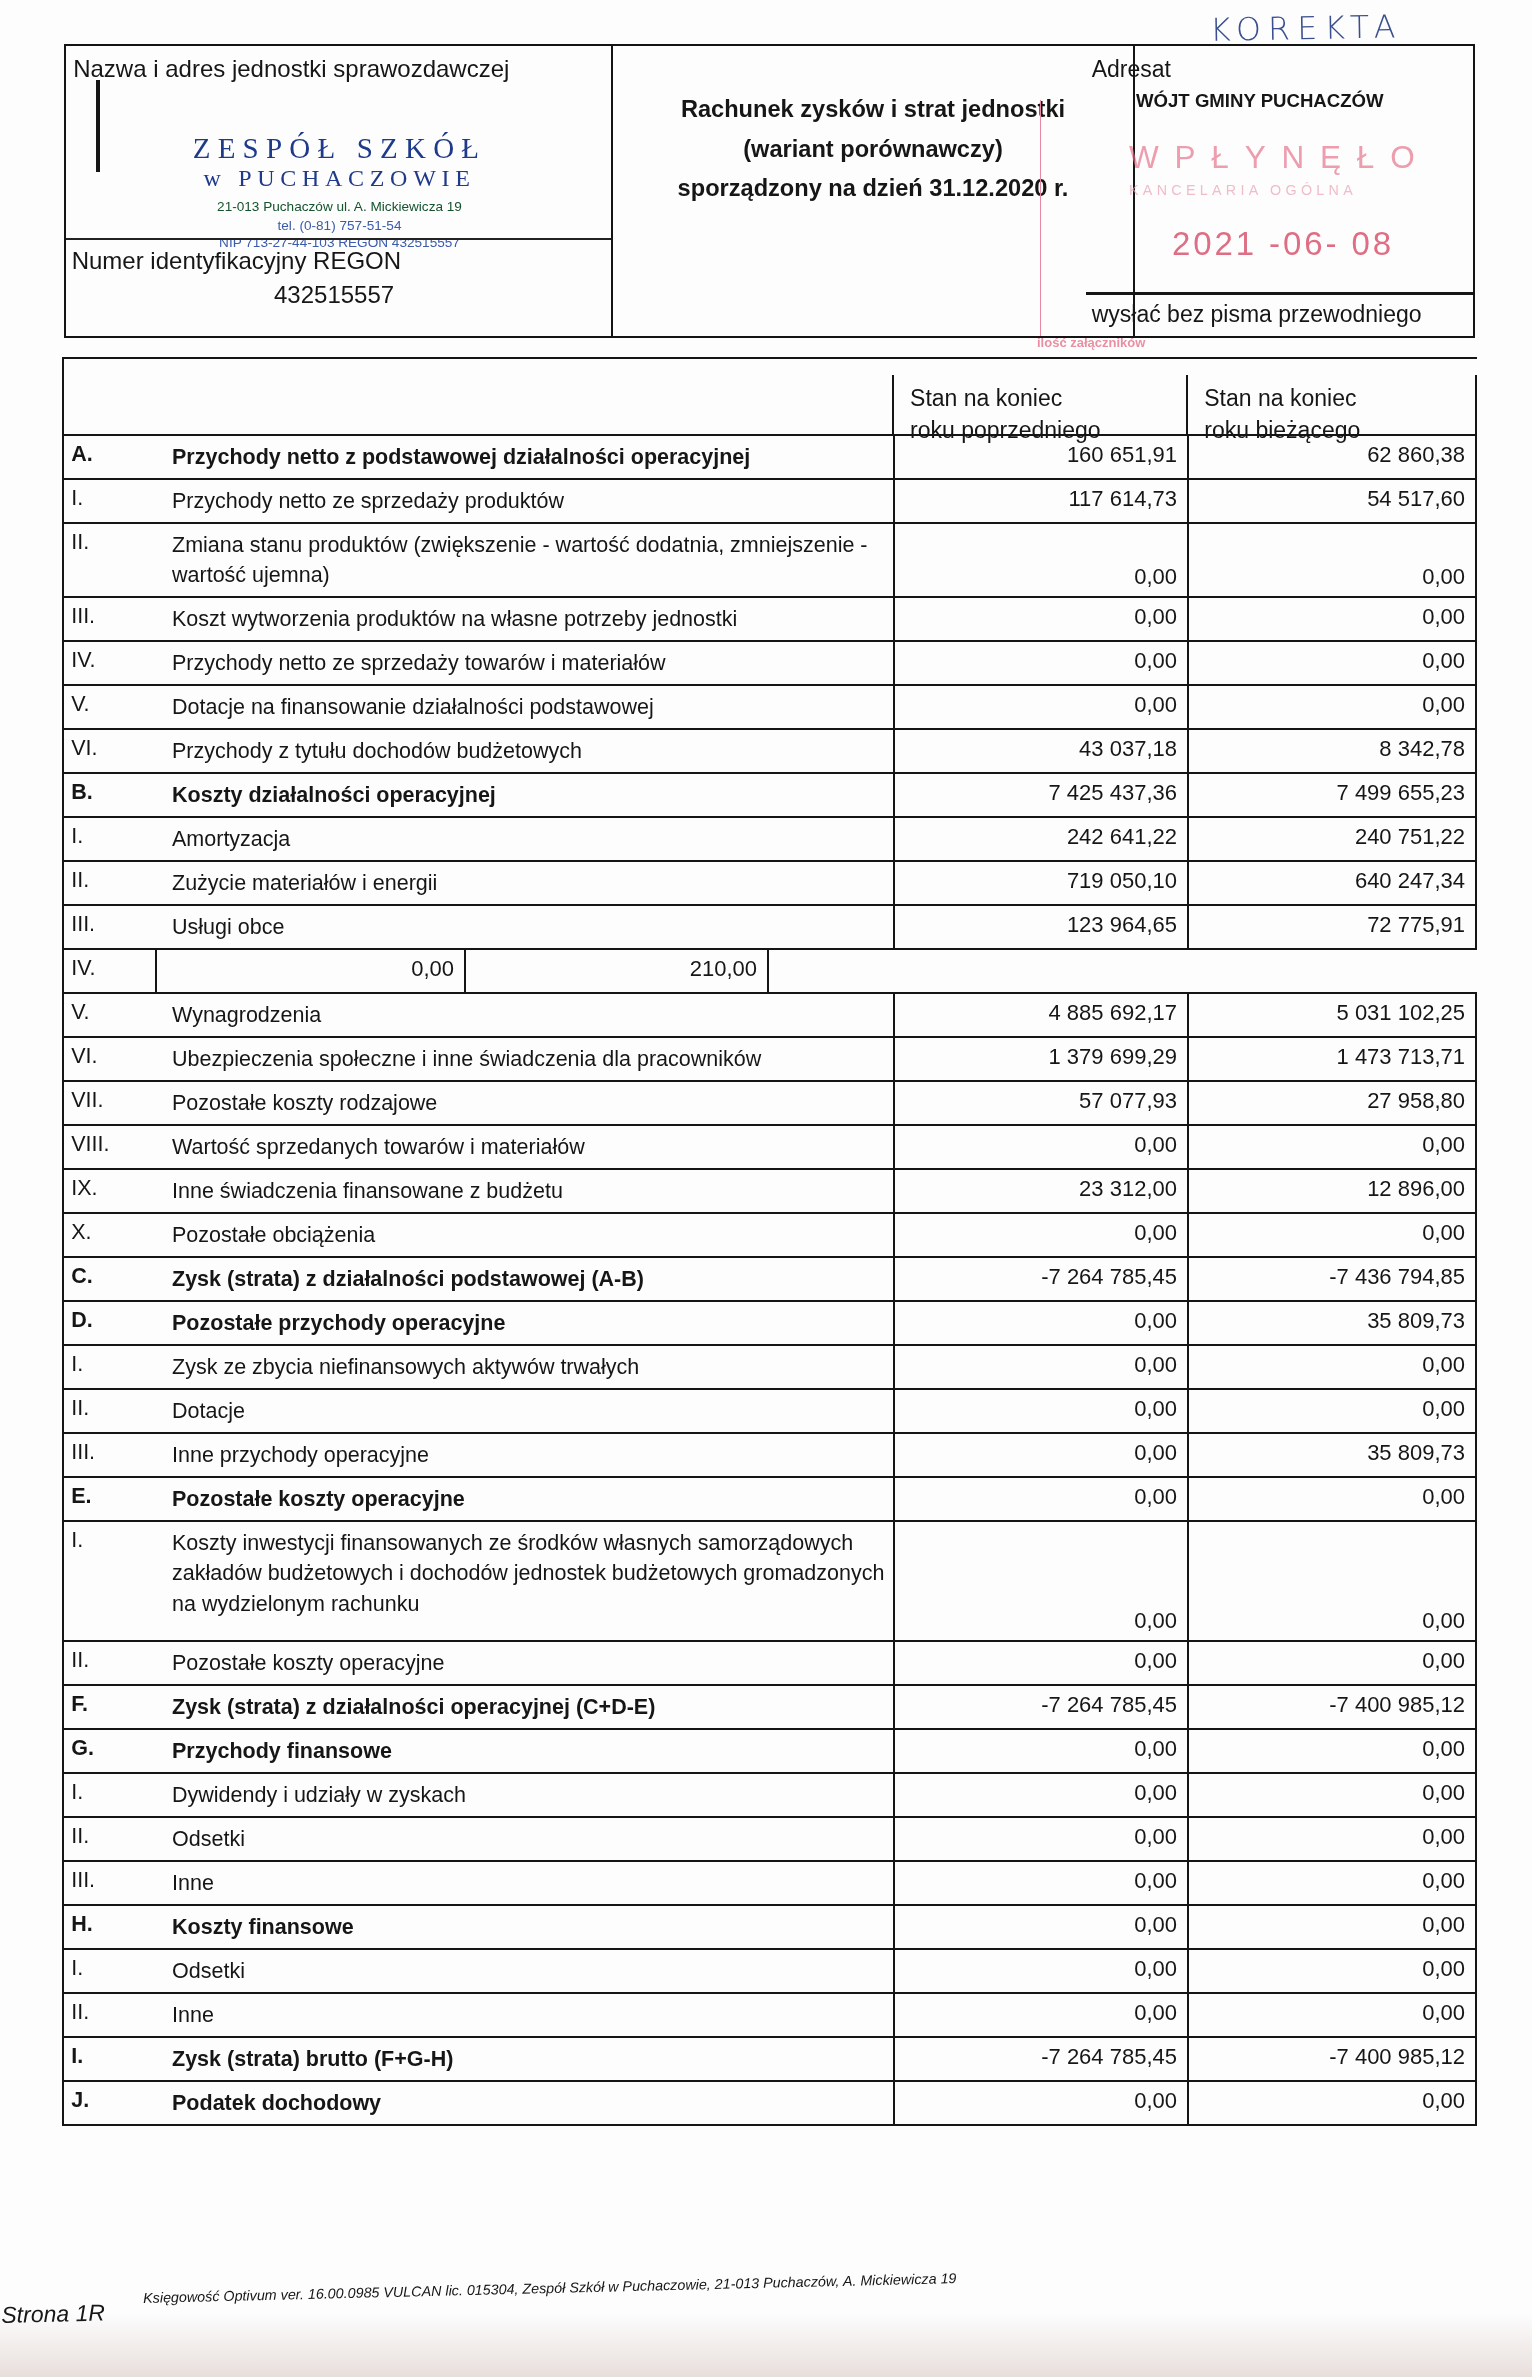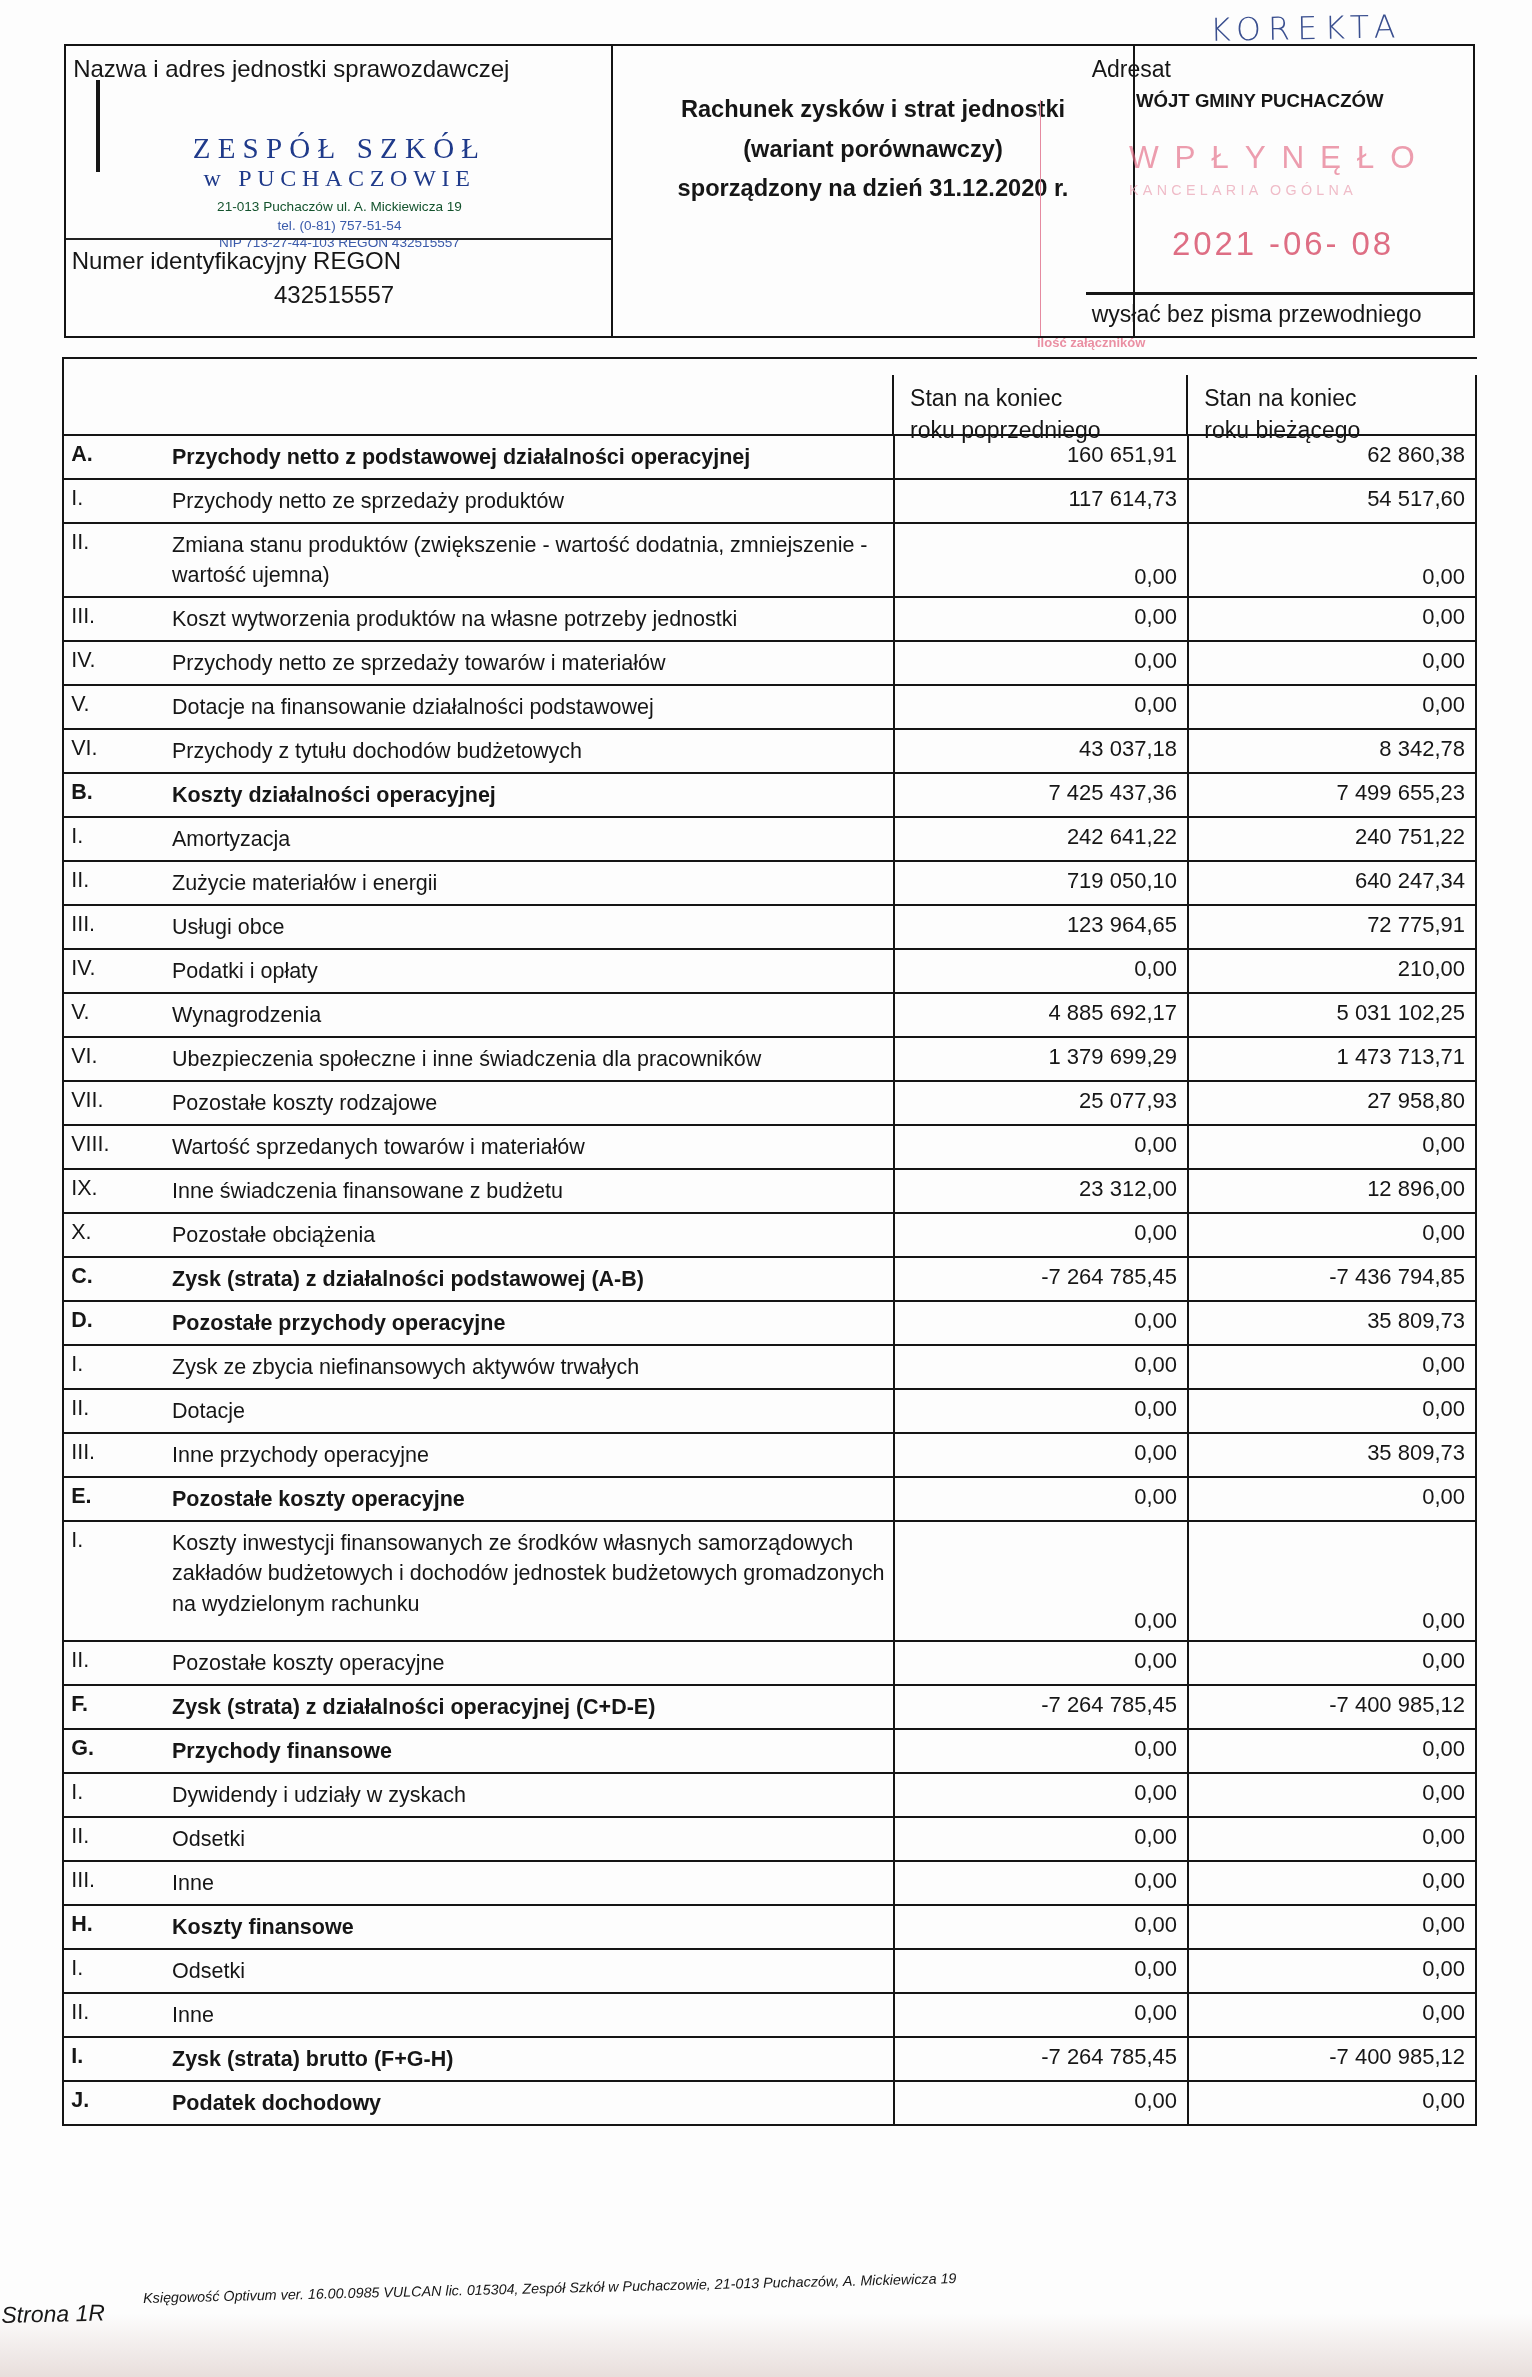--- a/index.html
+++ b/index.html
@@ -176,40 +176,39 @@
           <div class="c-curr">640 247,34</div>
         </div>
         <div class="trow r-std">
           <div class="c-num">III.</div>
           <div class="c-label indent">Usługi obce</div>
           <div class="c-prev">123 964,65</div>
           <div class="c-curr">72 775,91</div>
         </div>
         <div class="trow r-std">
           <div class="c-num">IV.</div>
-          <div class="c-label indent">Podatki i opłaty</div>
           <div class="c-prev">0,00</div>
           <div class="c-curr">210,00</div>
         </div>
         <div class="trow r-std">
           <div class="c-num">V.</div>
           <div class="c-label indent">Wynagrodzenia</div>
           <div class="c-prev">4 885 692,17</div>
           <div class="c-curr">5 031 102,25</div>
         </div>
         <div class="trow r-std">
           <div class="c-num">VI.</div>
           <div class="c-label indent">Ubezpieczenia społeczne i inne świadczenia dla pracowników</div>
           <div class="c-prev">1 379 699,29</div>
           <div class="c-curr">1 473 713,71</div>
         </div>
         <div class="trow r-std">
           <div class="c-num">VII.</div>
           <div class="c-label indent">Pozostałe koszty rodzajowe</div>
-          <div class="c-prev">25 077,93</div>
+          <div class="c-prev">57 077,93</div>
           <div class="c-curr">27 958,80</div>
         </div>
         <div class="trow r-std">
           <div class="c-num">VIII.</div>
           <div class="c-label indent">Wartość sprzedanych towarów i materiałów</div>
           <div class="c-prev">0,00</div>
           <div class="c-curr">0,00</div>
         </div>
         <div class="trow r-std">
           <div class="c-num">IX.</div>

